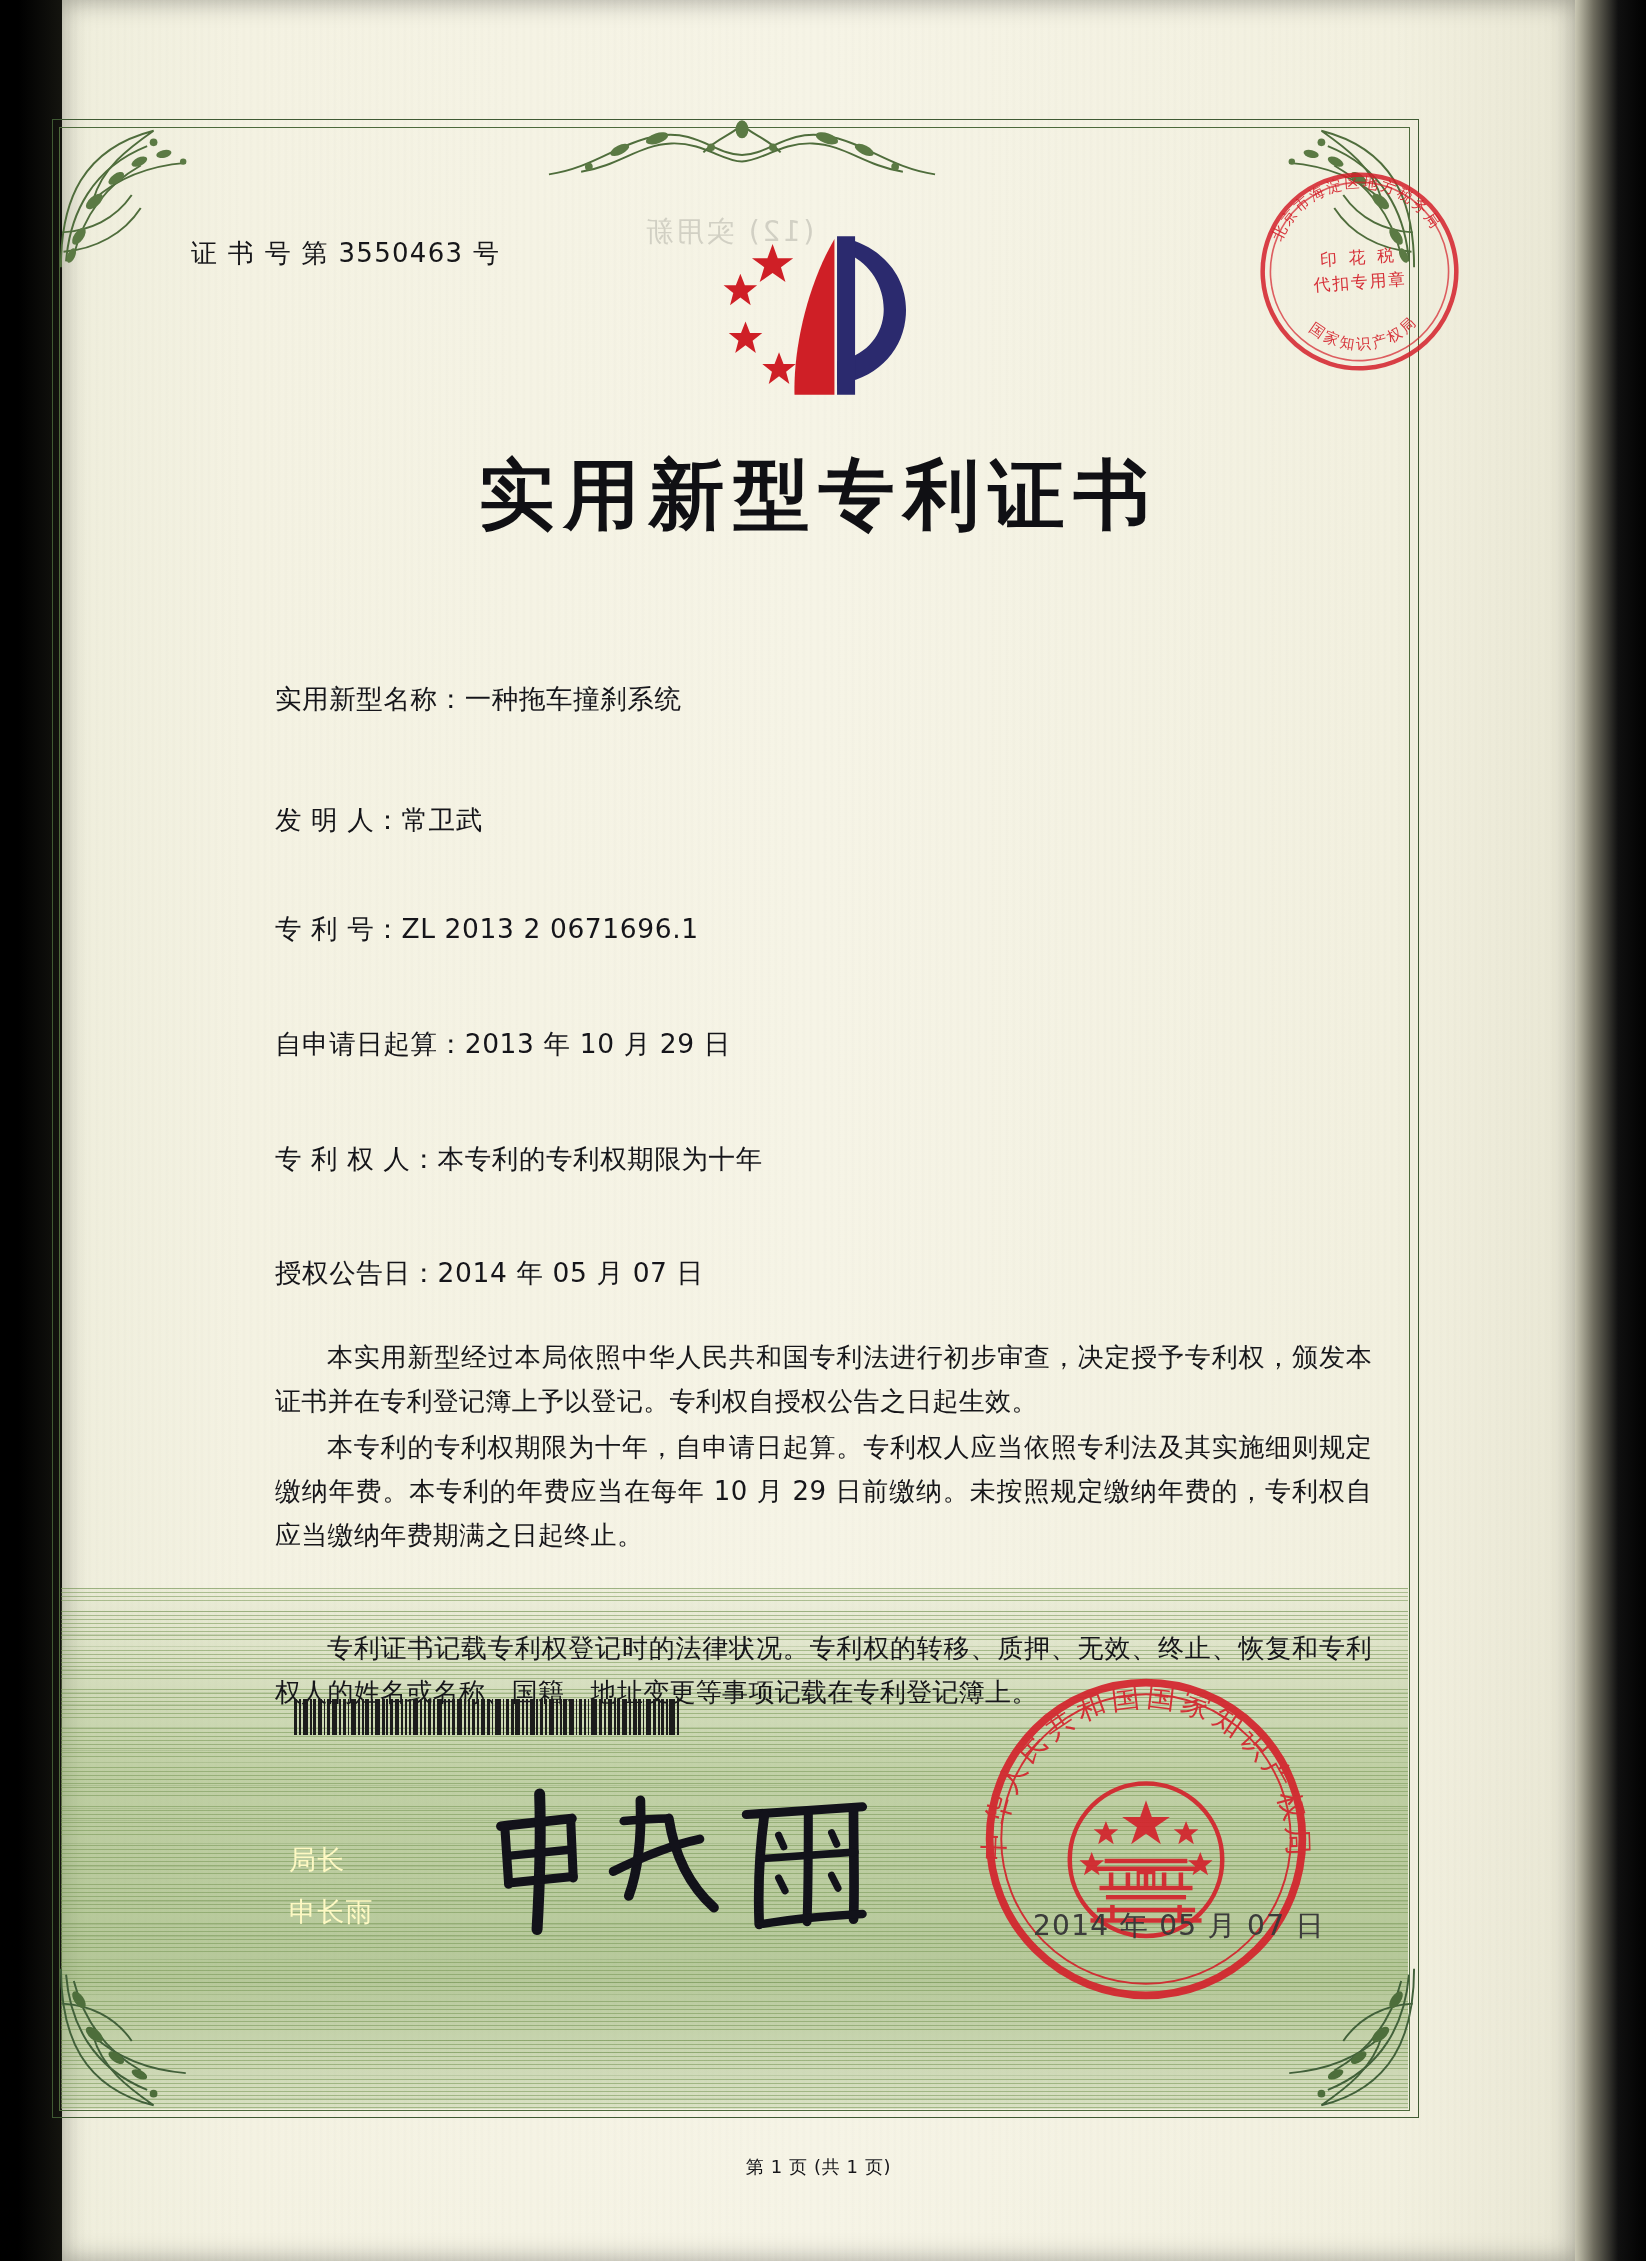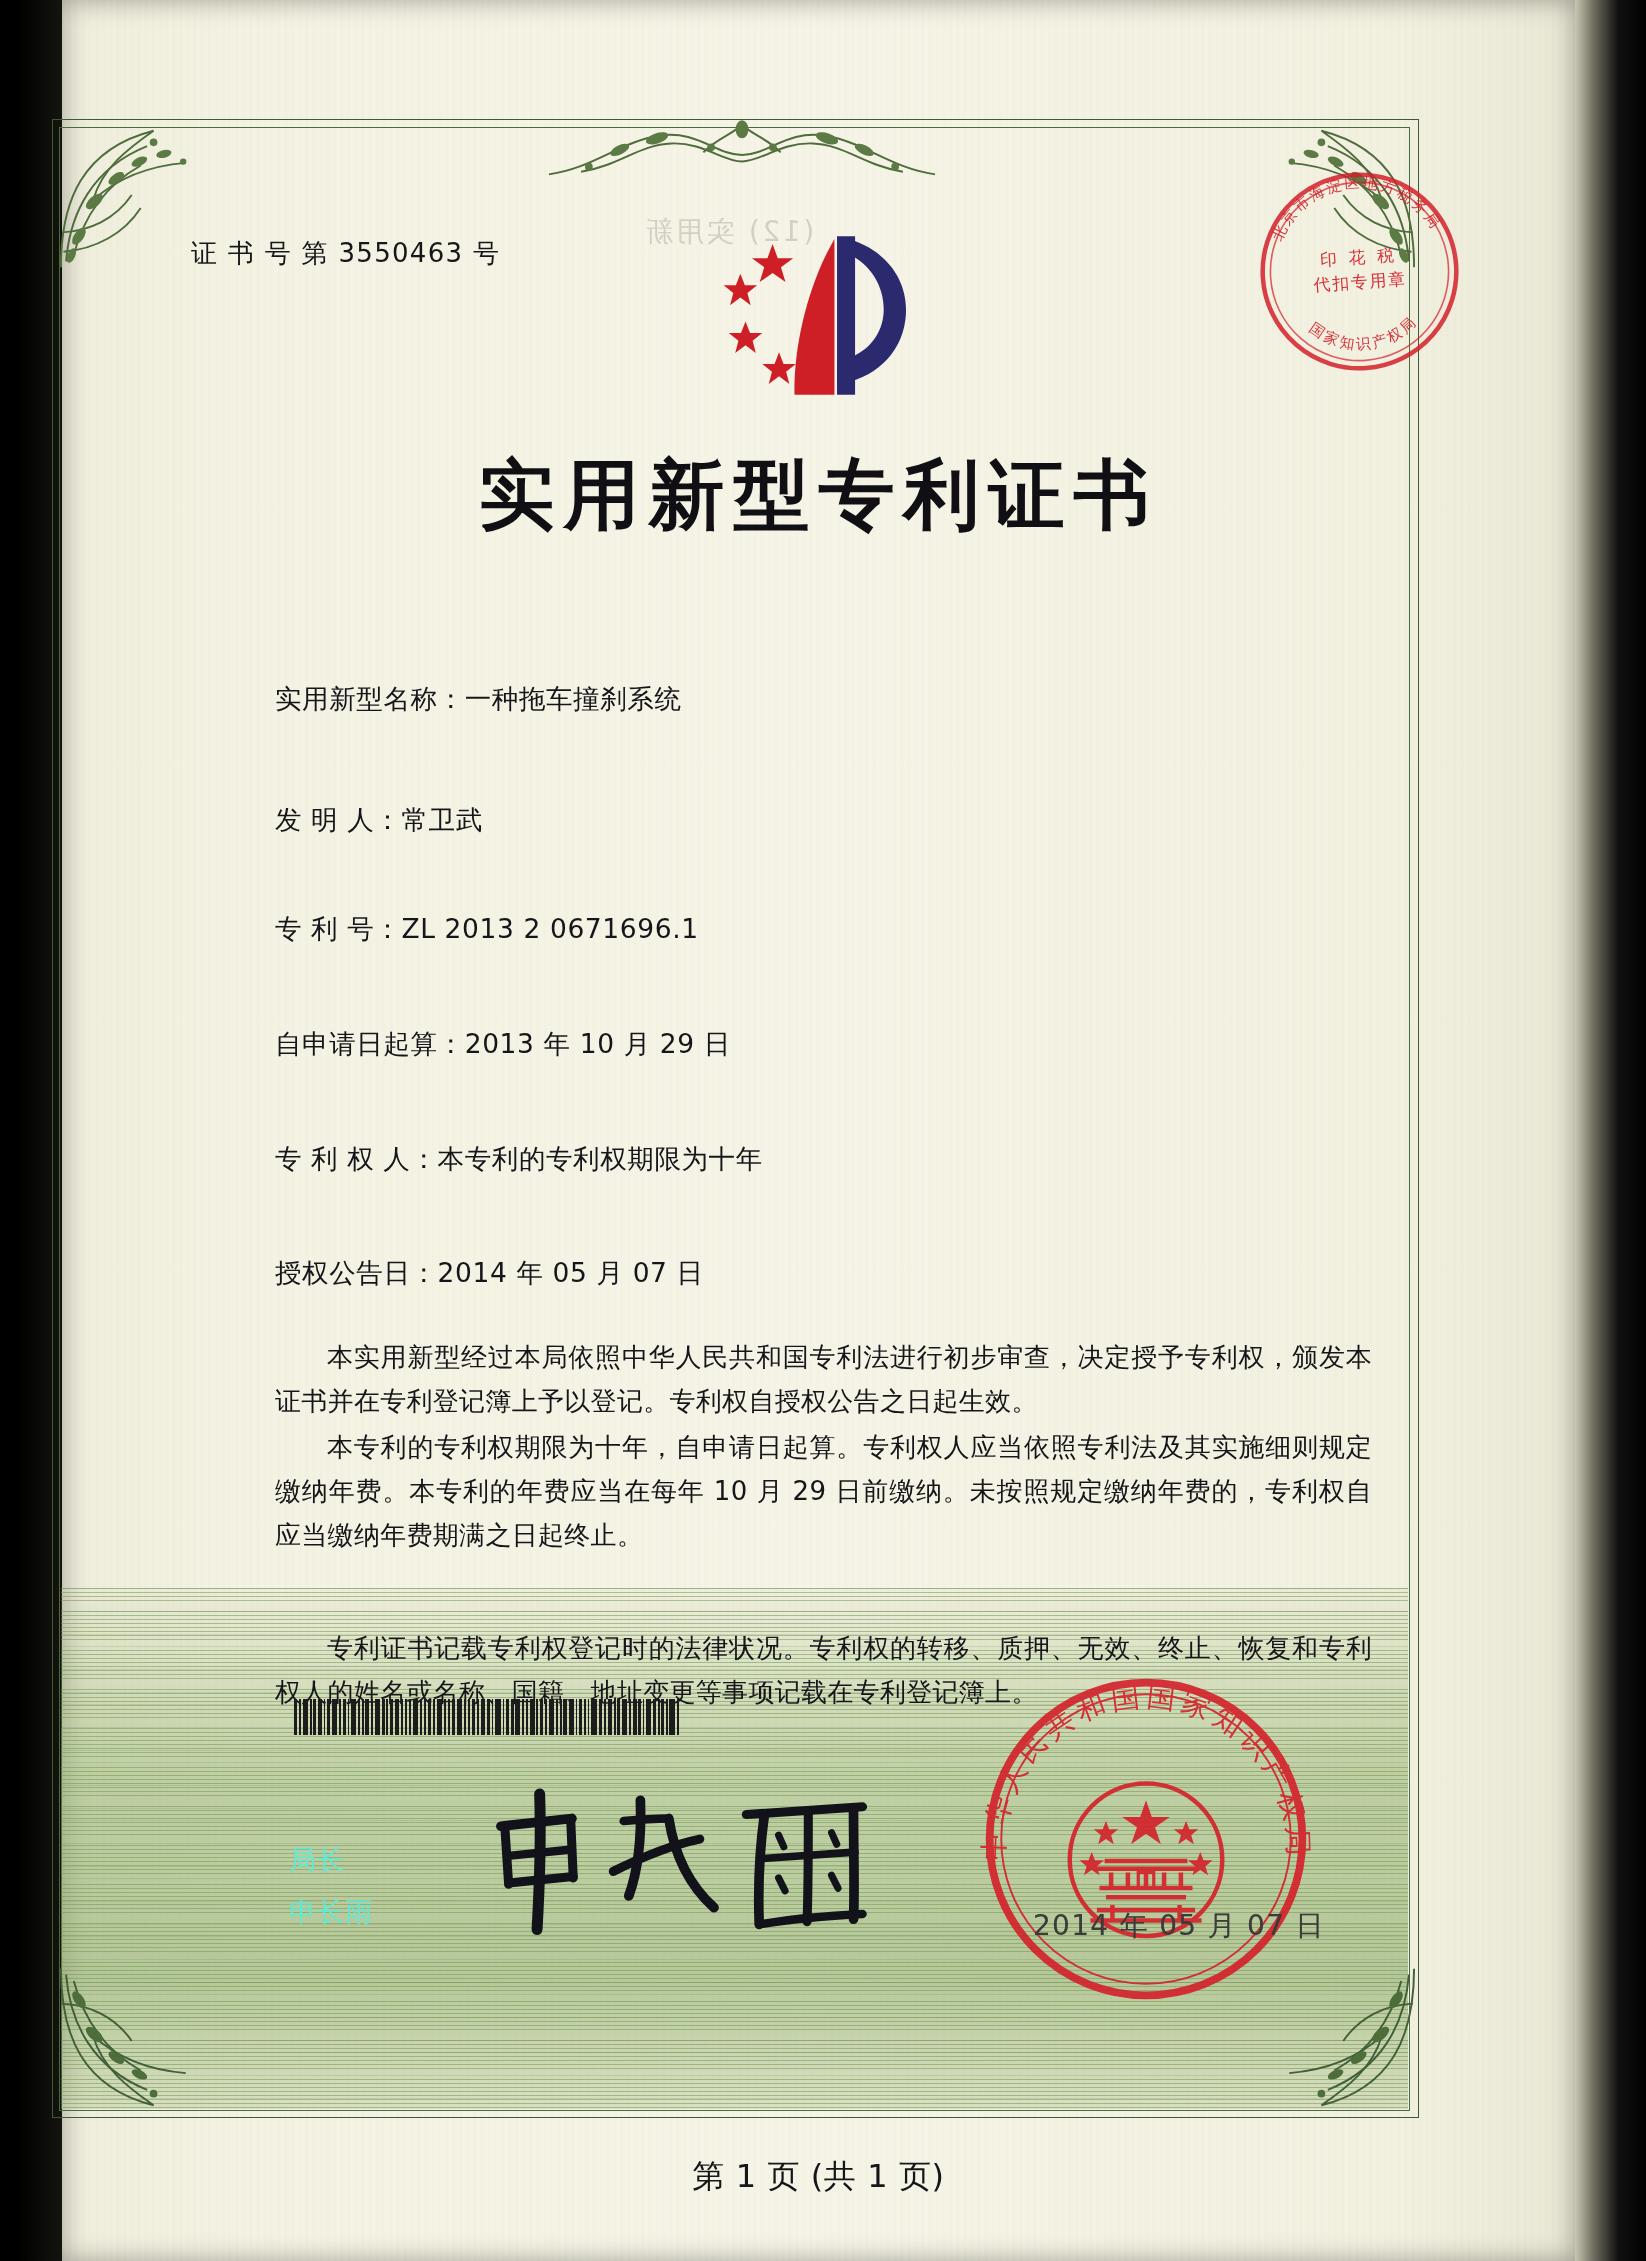--- a/index.html
+++ b/index.html
@@ -226,21 +226,21 @@
   #barcode i {
     display: block;
     background: #1c1c1c;
     margin-right: 1.9px;
   }
 
   .sig-label {
     position: absolute;
     left: 227px;
     font-size: 27px;
-    color: #5eead4;
+    color: #fef9c3;
     letter-spacing: 1.3px;
   }
   #sig-title { top: 1842px; }
   #sig-name  { top: 1894px; }
 
   #signature {
     position: absolute;
     left: 413px;
     top: 1781px;
     width: 407px;
@@ -268,21 +268,21 @@
     white-space: nowrap;
     text-shadow: 0 0 0.6px rgba(0,0,0,.25);
   }
 
   .page-no {
     position: absolute;
     left: 0;
     top: 2155px;
     width: 1513px;
     text-align: center;
-    font-size: 32px;
+    font-size: 18px;
     color: #16161a;
     letter-spacing: 0.6px;
   }
 
   
   #ghost {
     position: absolute;
     left: 581px;
     top: 213px;
     font-size: 28px;

